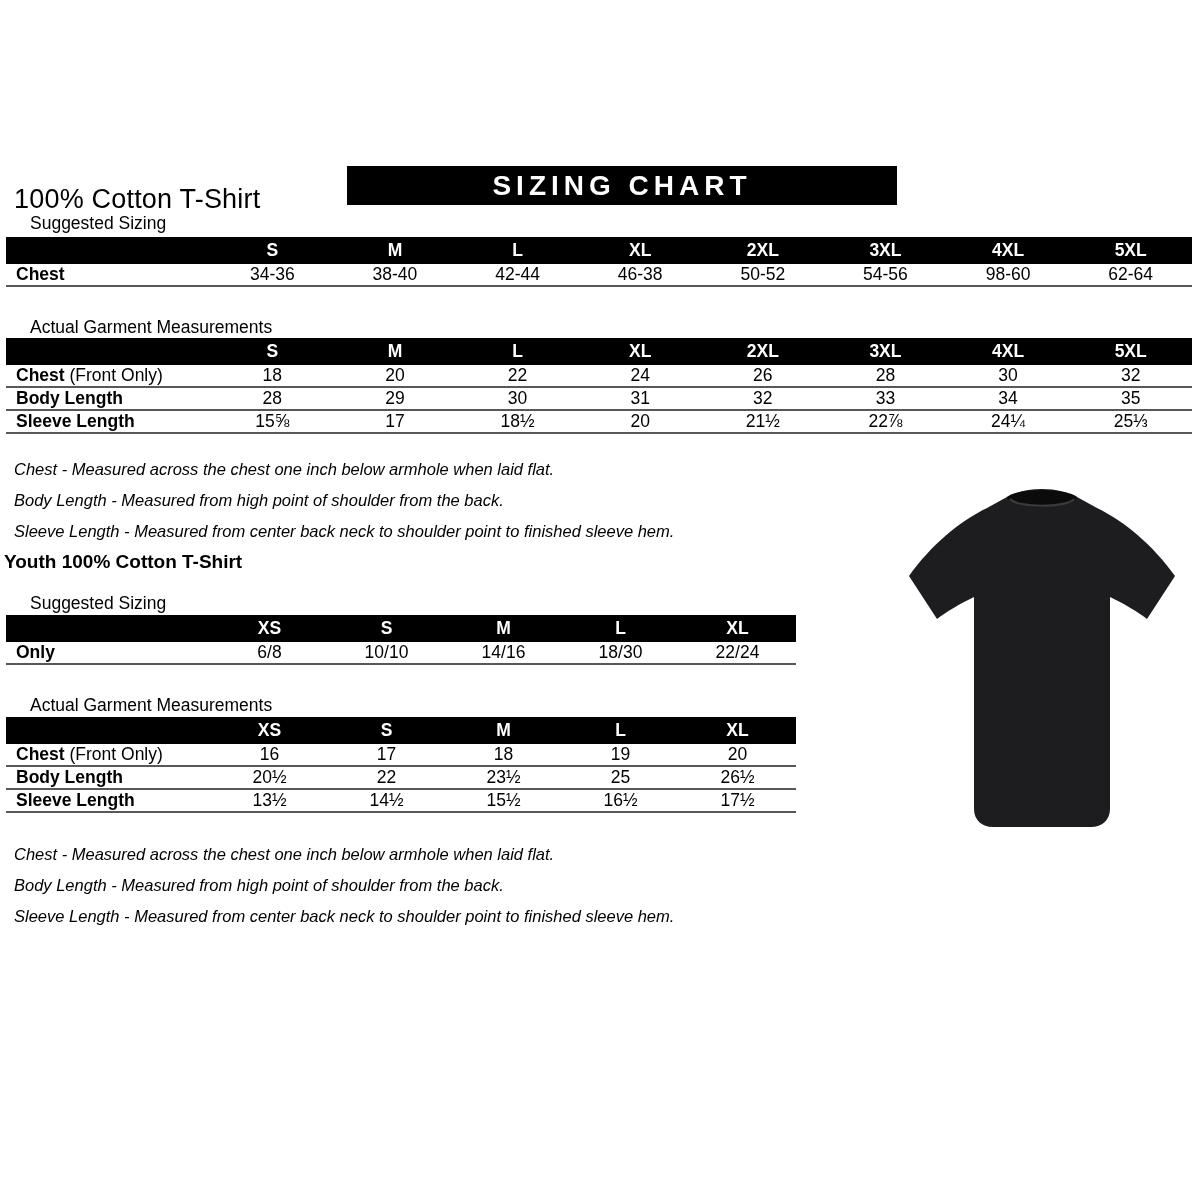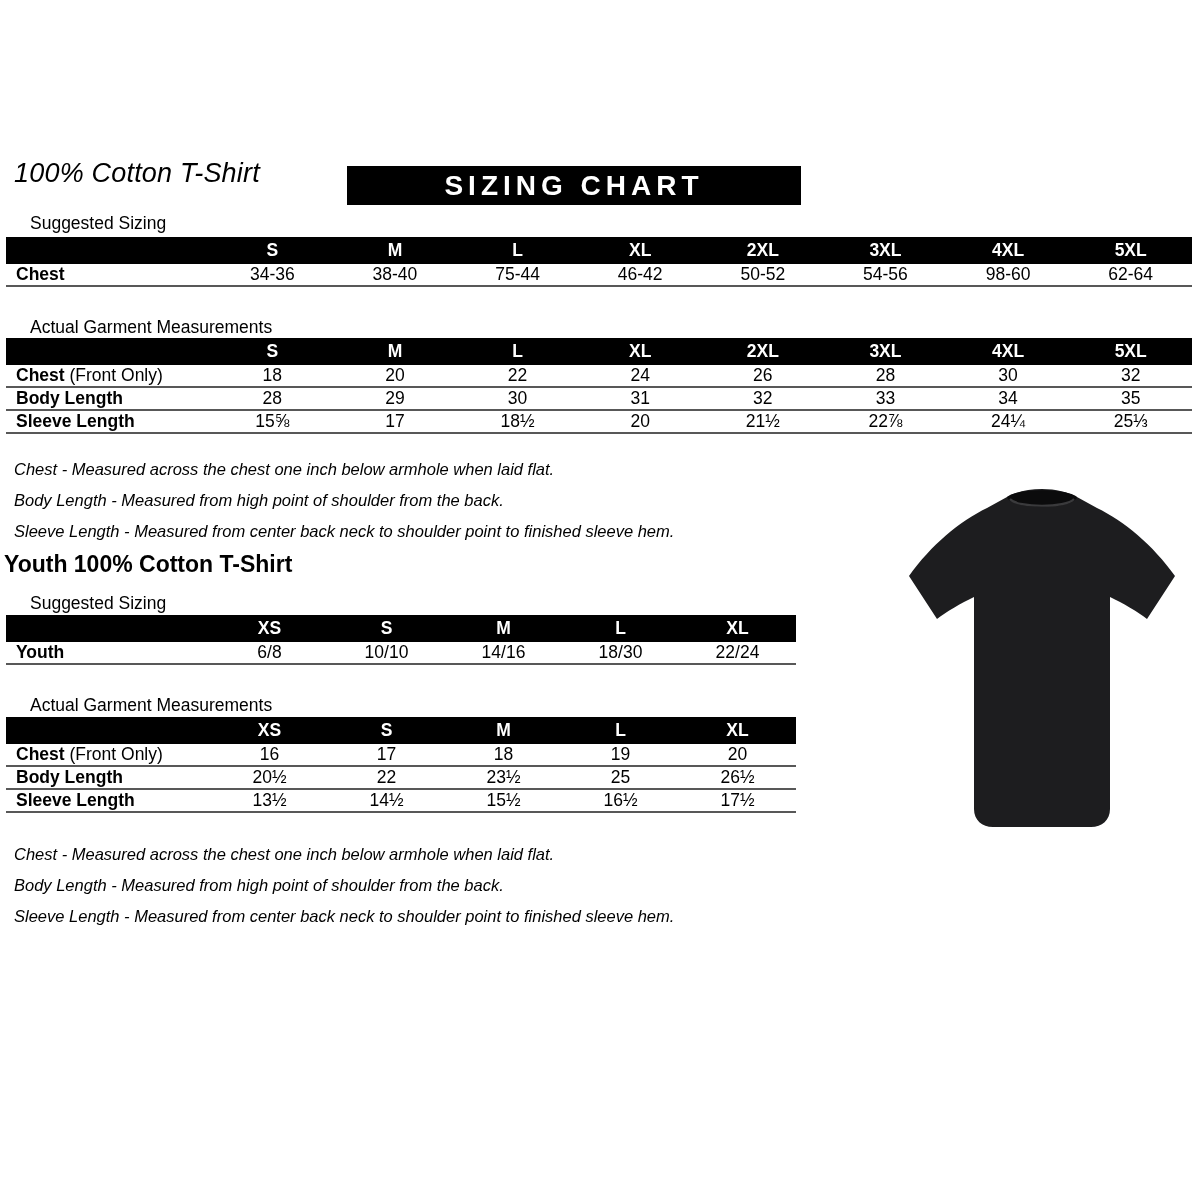--- a/index.html
+++ b/index.html
@@ -5,35 +5,35 @@
   * { margin:0; padding:0; box-sizing:border-box; }
   html,body { background:#ffffff; }
   body {
     width:1200px; height:1200px;
     position:relative; overflow:hidden;
     font-family:"Liberation Sans", sans-serif;
     color:#000;
   }
   .abs { position:absolute; }
 
-  #main-title { left:14px; top:158px; font-size:27px; font-weight:normal; letter-spacing:.2px;font-style:italic; }
+  #main-title { left:14px; top:184px; font-size:27px; font-weight:normal; letter-spacing:.2px; }
   #sizing-banner {
-    left:347px; top:166px; width:454px; height:39px;
+    left:347px; top:166px; width:550px; height:39px;
     background:#000; color:#fff;
     display:flex; align-items:center; justify-content:center;
     font-weight:bold; font-size:28px; letter-spacing:5px;
   }
 
   .section-label { font-size:17.5px; font-weight:normal;margin-left:24px; }
   #adult-suggested-label { left:6px; top:213px; }
   #adult-actual-label   { left:6px; top:317px; }
   #youth-suggested-label{ left:6px; top:593px; }
   #youth-actual-label   { left:6px; top:695px; }
 
-  #youth-title { left:4px; top:551px; font-size:23px; font-weight:bold; }
+  #youth-title { left:4px; top:551px; font-size:19px; font-weight:bold; }
 
   table.sizing-table { border-collapse:collapse; table-layout:fixed; position:absolute; }
   #adult-suggested-table { left:6px; top:237px; width:1186px; }
   #adult-actual-table    { left:6px; top:338px; width:1186px; }
   #youth-suggested-table { left:6px; top:615px; width:790px;  }
   #youth-actual-table    { left:6px; top:717px; width:790px;  }
 
   .sizing-table th {
     background:#000; color:#fff;
     font-size:17.5px; font-weight:bold;
@@ -76,22 +76,22 @@
         <th>3XL</th>
         <th>4XL</th>
         <th>5XL</th>
       </tr>
     </thead>
     <tbody>
       <tr>
         <td class="lbl"><b>Chest</b></td>
         <td>34-36</td>
         <td>38-40</td>
-        <td>75-44</td>
-        <td>46-42</td>
+        <td>42-44</td>
+        <td>46-38</td>
         <td>50-52</td>
         <td>54-56</td>
         <td>98-60</td>
         <td>62-64</td>
       </tr>
     </tbody>
   </table>
 
 <div class="abs section-label" id="adult-actual-label">Actual Garment Measurements</div>
 <table class="sizing-table" id="adult-actual-table">
@@ -160,21 +160,21 @@
         <th class="lbl"></th>
         <th>XS</th>
         <th>S</th>
         <th>M</th>
         <th>L</th>
         <th>XL</th>
       </tr>
     </thead>
     <tbody>
       <tr>
-        <td class="lbl"><b>Youth</b></td>
+        <td class="lbl"><b>Only</b></td>
         <td>6/8</td>
         <td>10/10</td>
         <td>14/16</td>
         <td>18/30</td>
         <td>22/24</td>
       </tr>
     </tbody>
   </table>
 
 <div class="abs section-label" id="youth-actual-label">Actual Garment Measurements</div>

